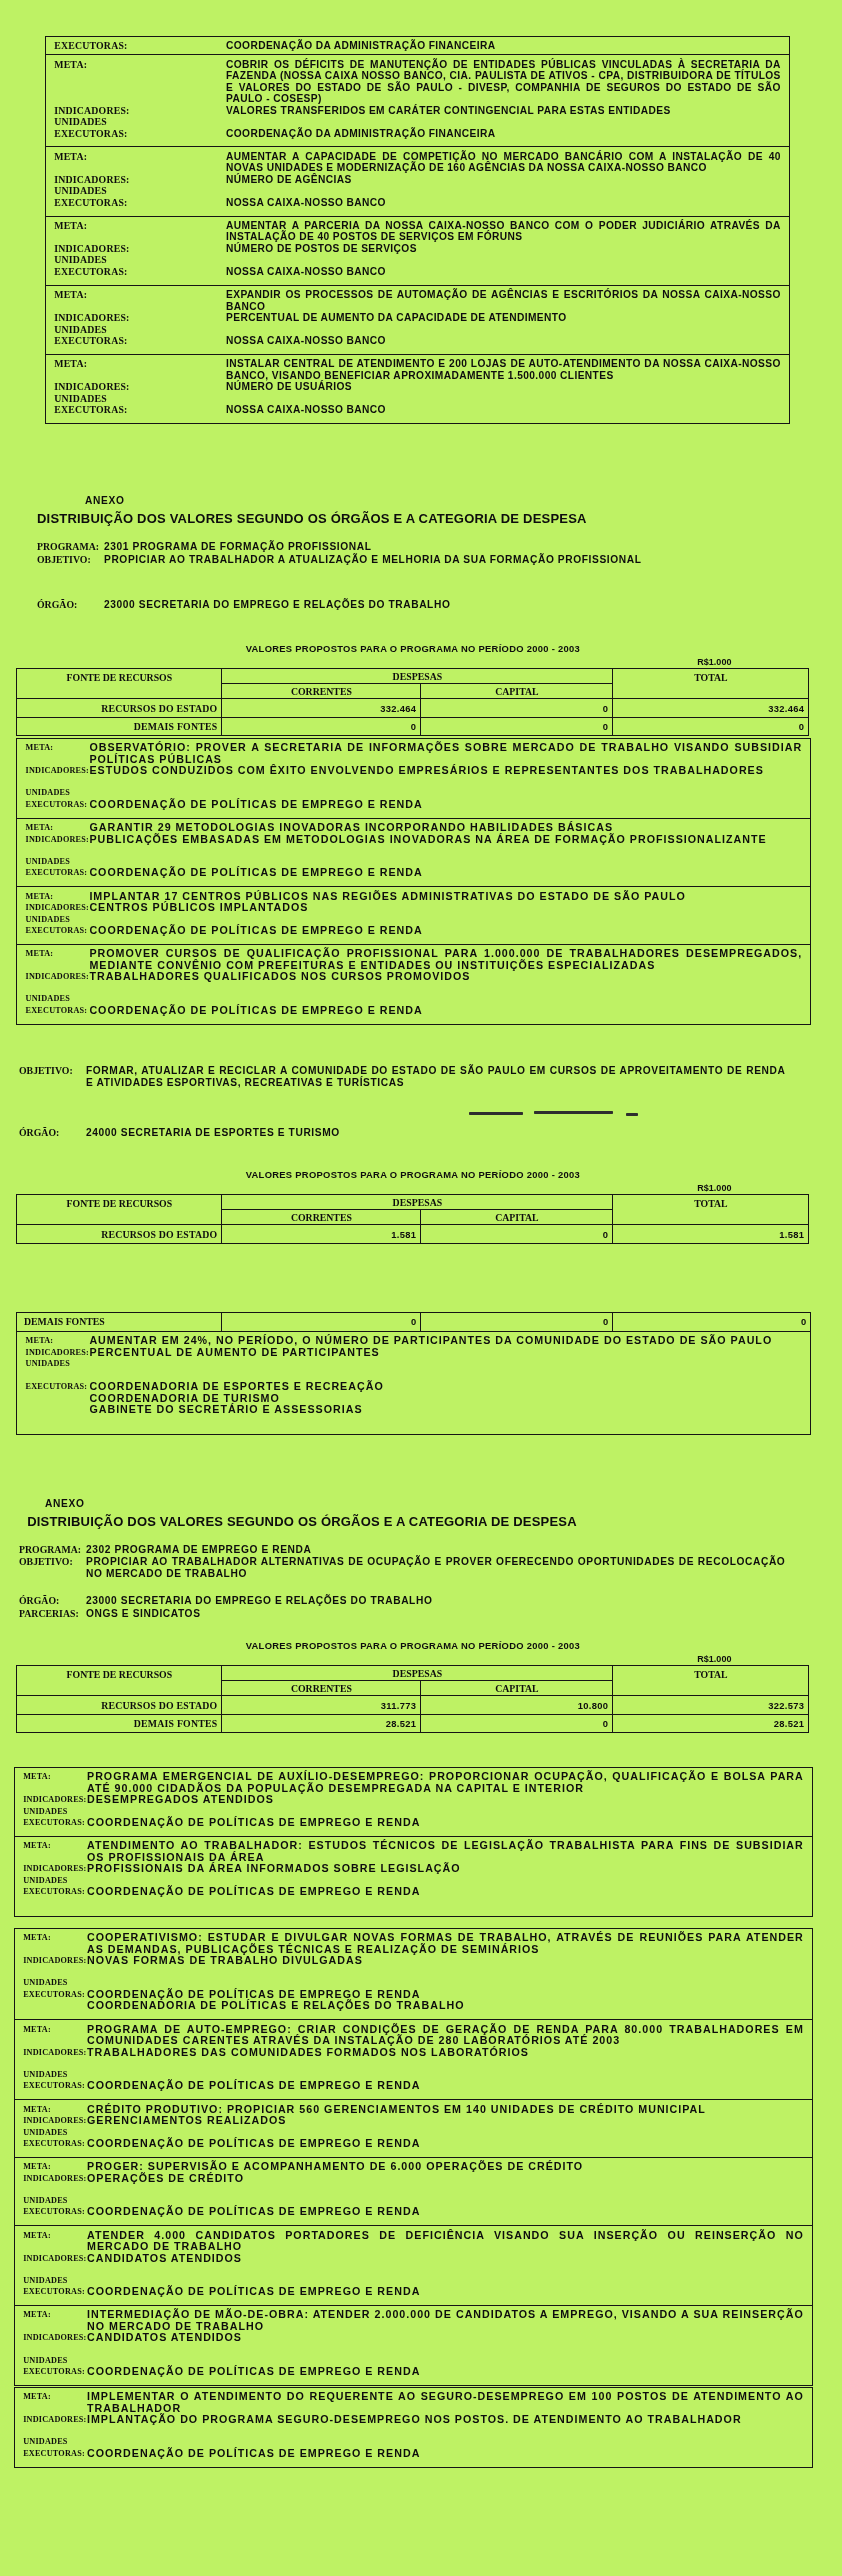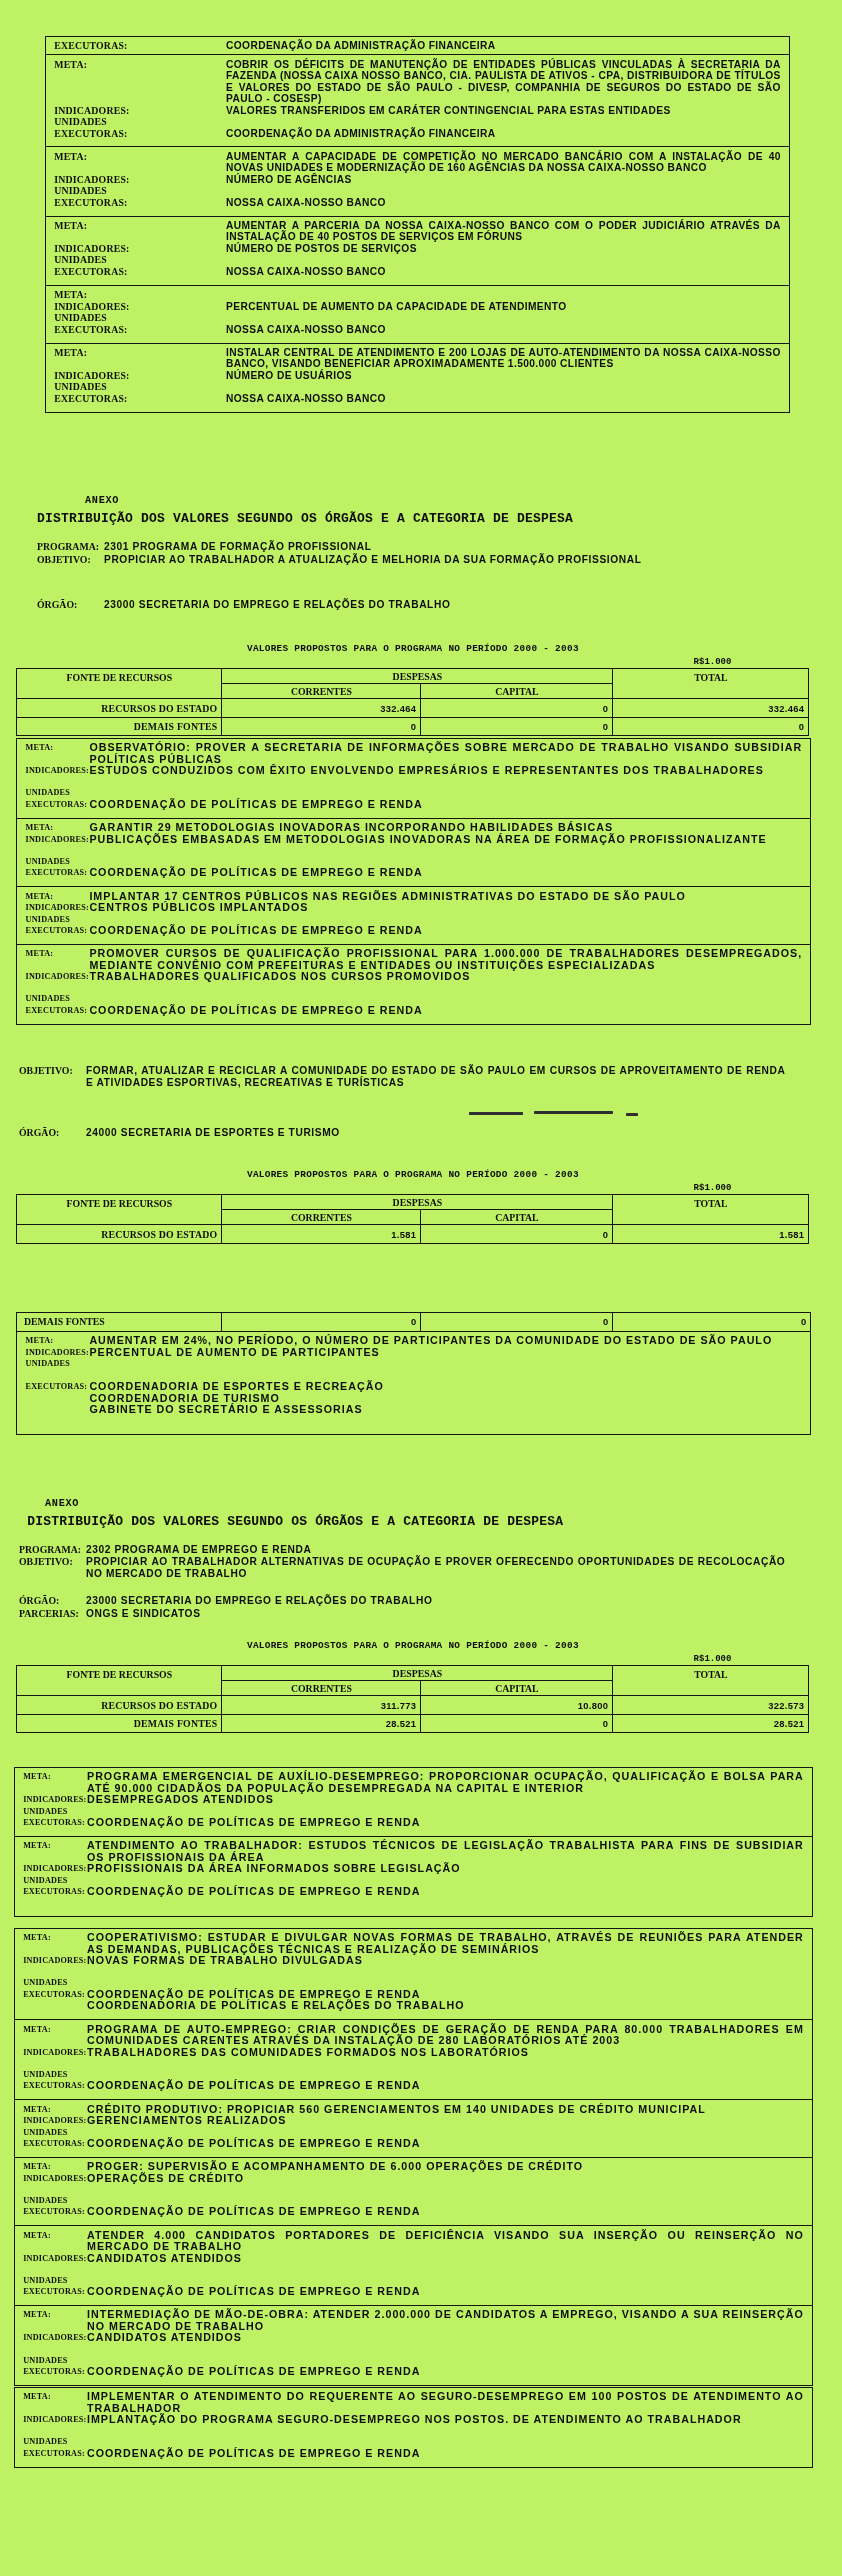--- a/index.html
+++ b/index.html
@@ -1,19 +1,19 @@
 <!DOCTYPE html>
 <html style="font-size:13px"><head>
 <meta charset="utf-8">
 <style>
   html,body { margin:0; padding:0; background:#e8e8e4; }
   #page { position:relative; width:843px; height:2576px; background:#bef264; overflow:hidden;
           color:#0d0d0d; }
   .abs { position:absolute; }
-  .serif { font-family:Liberation Mono, monospace; font-weight:bold; }
+  .serif { font-family:Liberation Sans, sans-serif; font-weight:bold; }
 
   
   .mbox { border:1.6px solid #151515; }
   .mblock { padding:3.3px 0 7.4px; }
   .mblock + .mblock { border-top:1.6px solid #151515; }
   .mline { display:flex; align-items:flex-start; }
   .mlbl { flex:0 0 var(--lblw, 72px); padding-left:8.2px; box-sizing:border-box;
           font-family:"Liberation Serif", serif; font-weight:bold;
           font-size:var(--lblfs, 8.2px); letter-spacing:0.2px; line-height:11.5px; }
   .mval { flex:1; padding-right:8.2px; text-align:justify;
@@ -127,20 +127,21 @@
       <div class="mline">
           <span class="mlbl">EXECUTORAS:</span>
           <span class="mval">
             <span class="xline">NOSSA CAIXA-NOSSO BANCO</span>
           </span>
         </div>
     </div>
     <div class="mblock">
       <div class="mline">
           <span class="mlbl">META:</span>
+          <span class="mval">EXPANDIR OS PROCESSOS DE AUTOMAÇÃO DE AGÊNCIAS E ESCRITÓRIOS DA NOSSA CAIXA-NOSSO BANCO</span>
         </div>
       <div class="mline">
           <span class="mlbl">INDICADORES:</span>
           <span class="mval">PERCENTUAL DE AUMENTO DA CAPACIDADE DE ATENDIMENTO</span>
         </div>
       <div class="mline">
           <span class="mlbl">UNIDADES</span>
         </div>
       <div class="mline">
           <span class="mlbl">EXECUTORAS:</span>

